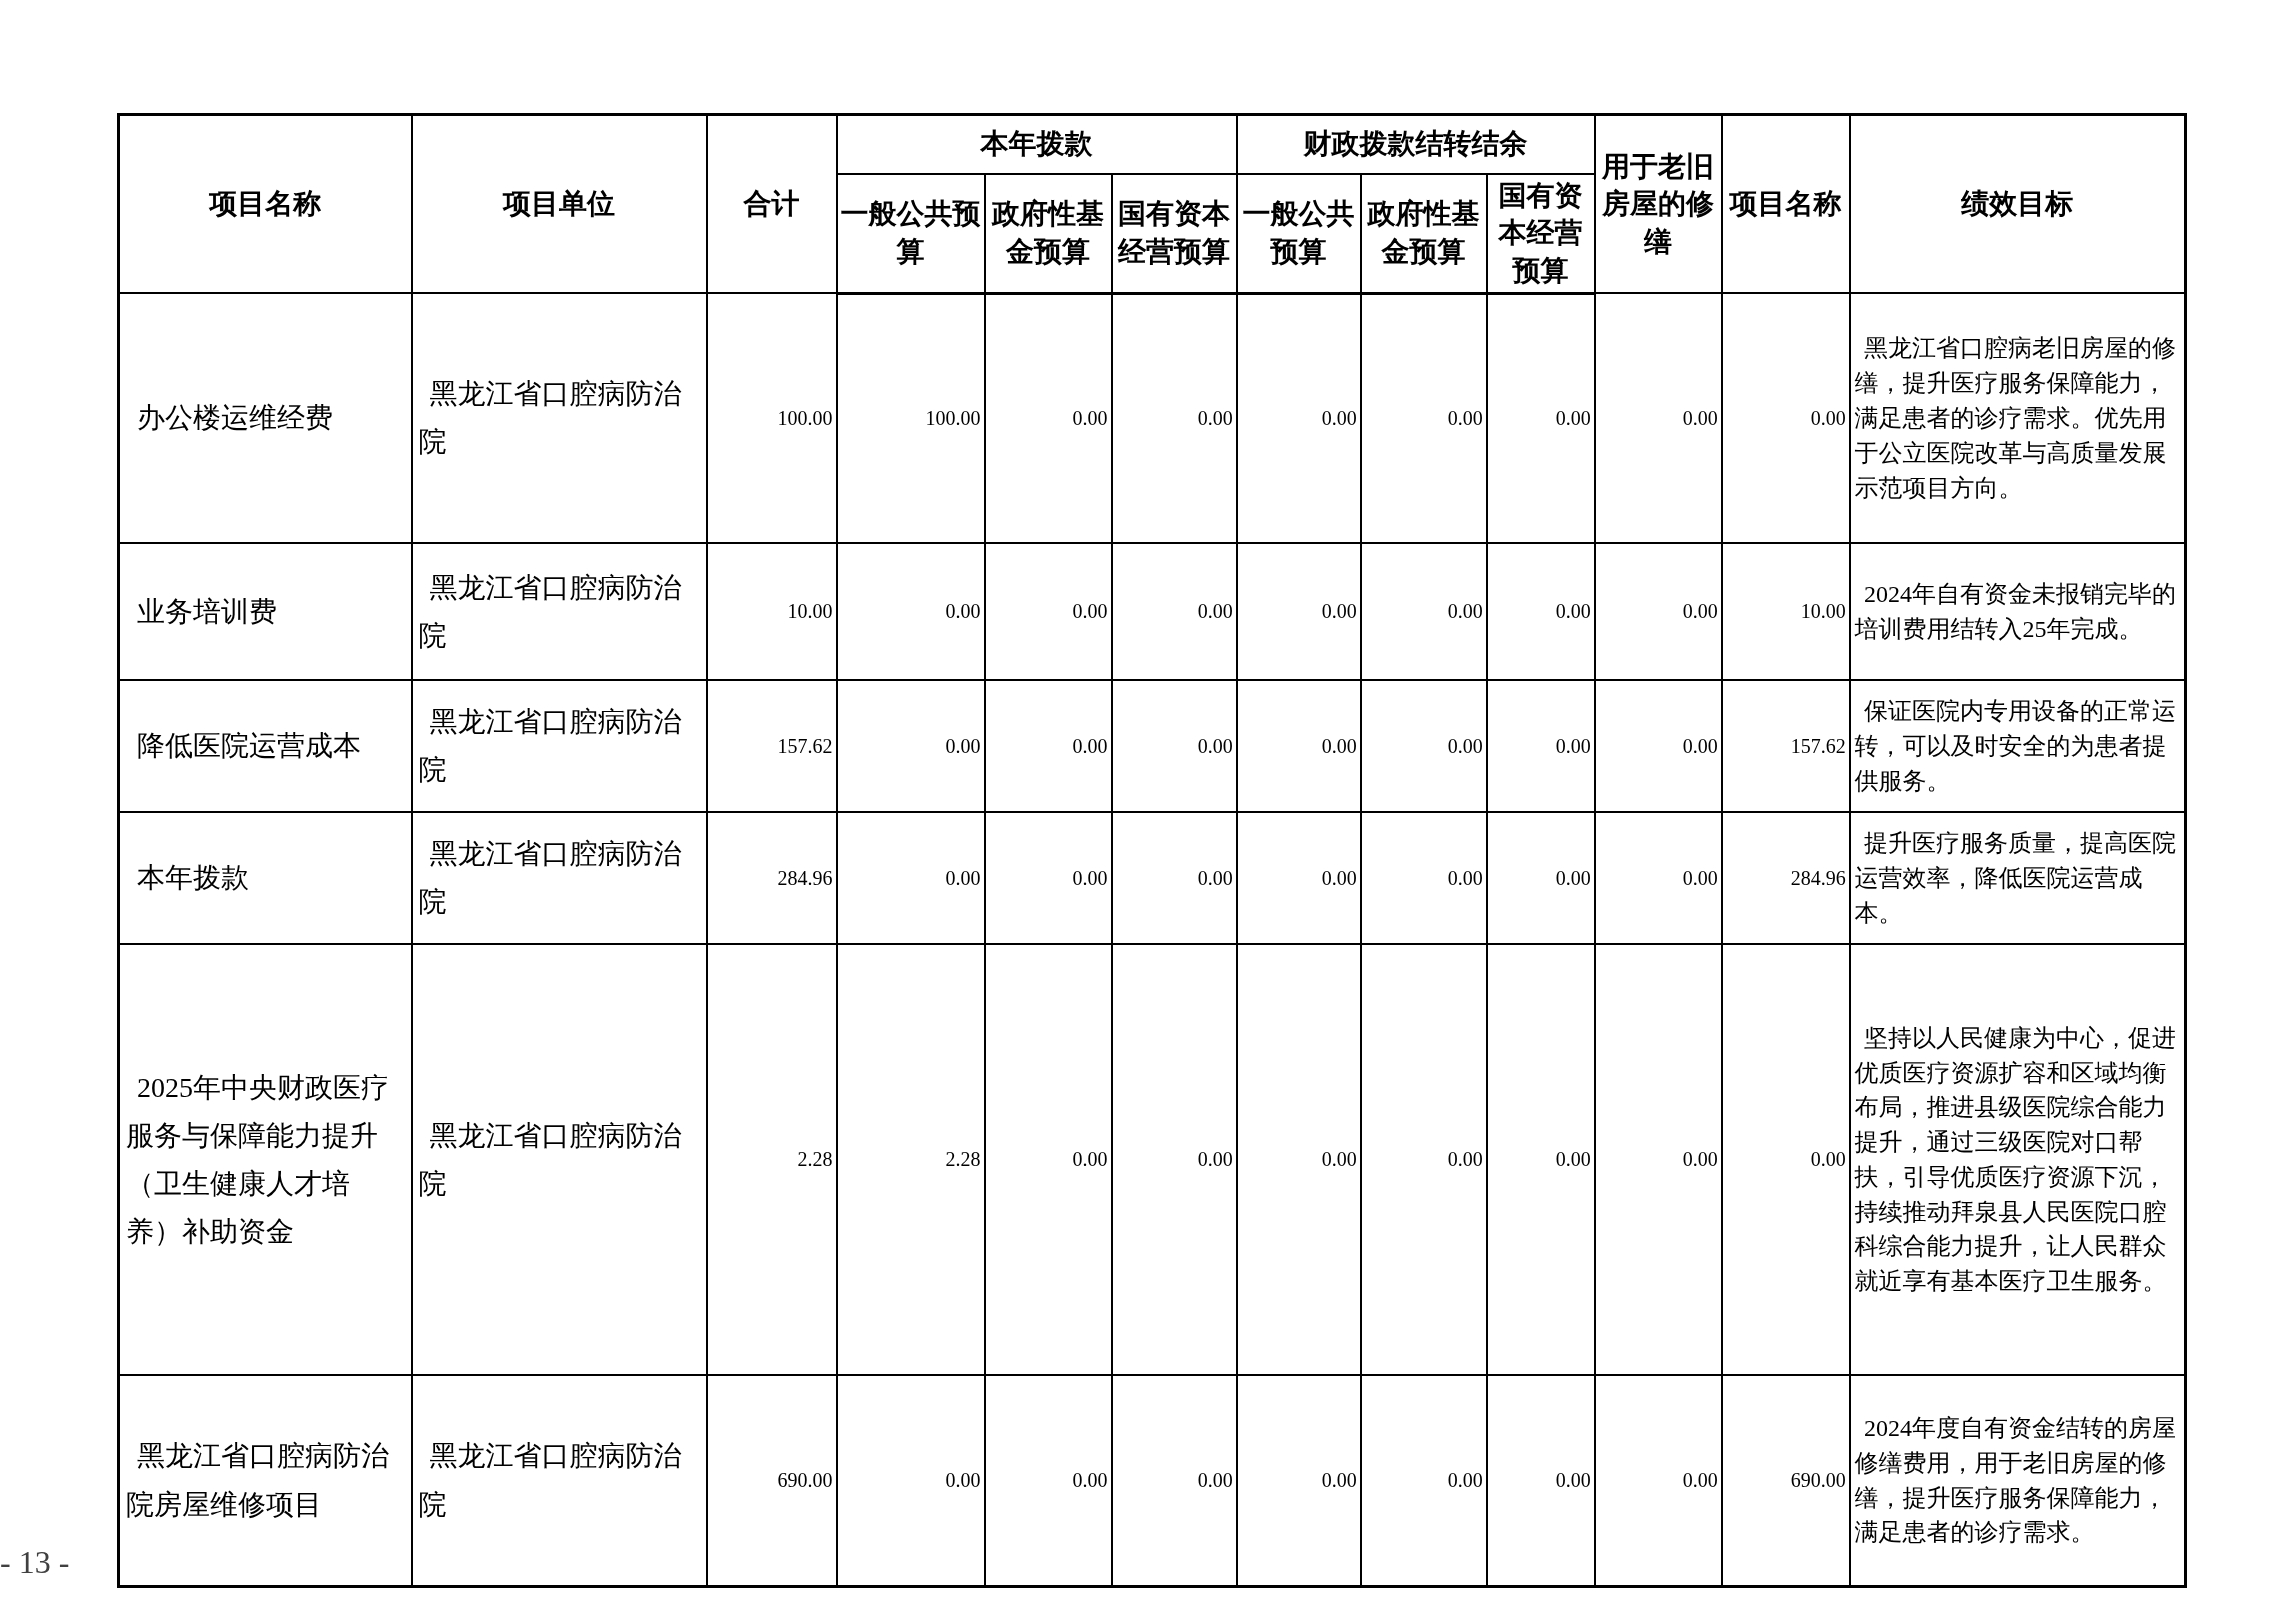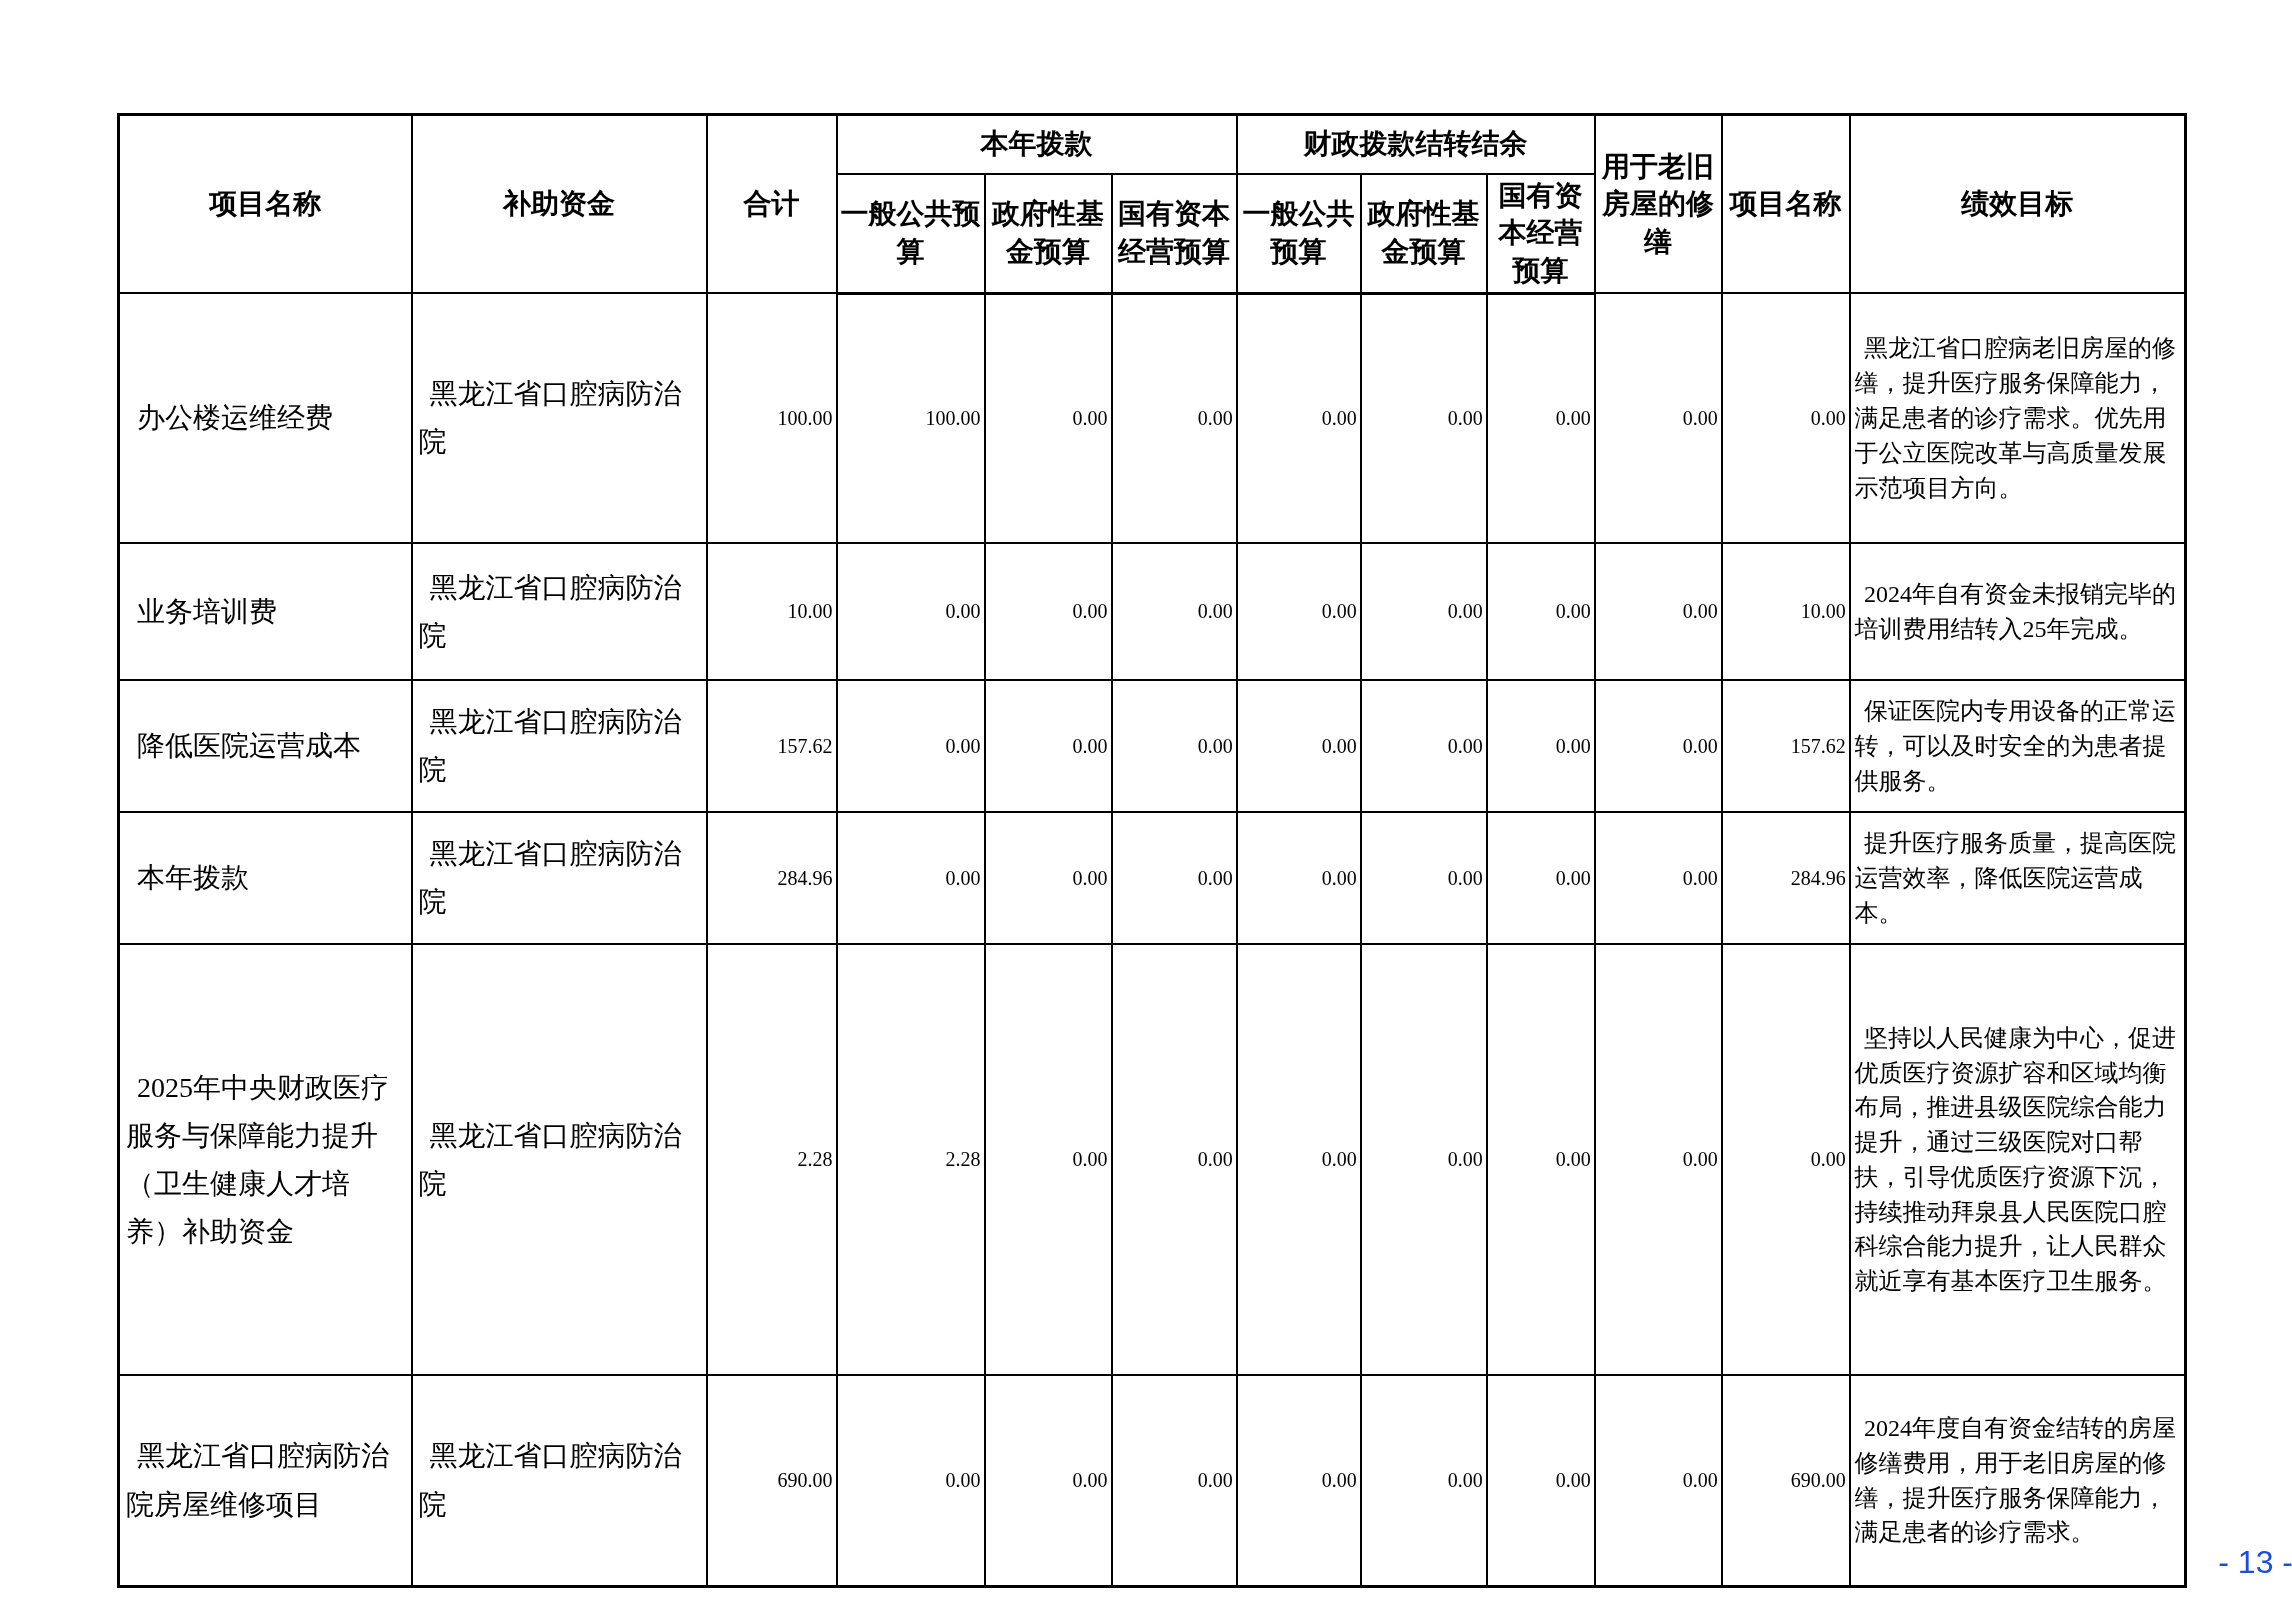--- a/index.html
+++ b/index.html
@@ -53,24 +53,24 @@
     line-height:1.45;
     text-align:left;
     text-indent:0.4em;
     padding:2px 3.9px;
     word-break:break-all;
   }
   .footer{
     position:absolute;
     left:0;width:100%;
     top:1544px;
-    text-align:right;
-    font-family:Liberation Sans, sans-serif;
+    text-align:left;
+    font-family:Liberation Serif, serif;
     font-size:32px;
-    color:#1d4ed8;
+    color:#404040;
   }
 </style>
 </head>
 <body>
 
 <div class="page">
 
   <table class="budget">
     <colgroup>
       <col style="width:293px">
@@ -82,21 +82,21 @@
       <col style="width:124px">
         <col style="width:126px">
         <col style="width:108px">
       <col style="width:127px">
         <col style="width:128px">
         <col style="width:336px">
     </colgroup>
     <thead>
       <tr style="height:59px">
         <th rowspan="2">项目名称</th>
-        <th rowspan="2">补助资金</th>
+        <th rowspan="2">项目单位</th>
         <th rowspan="2">合计</th>
         <th colspan="3">本年拨款</th>
         <th colspan="3">财政拨款结转结余</th>
         <th rowspan="2">用于老旧房屋的修缮</th>
         <th rowspan="2">项目名称</th>
         <th rowspan="2">绩效目标</th>
       </tr>
       <tr class="subhead" style="height:74px">
         <th>一般公共预算</th>
         <th>政府性基金预算</th>

